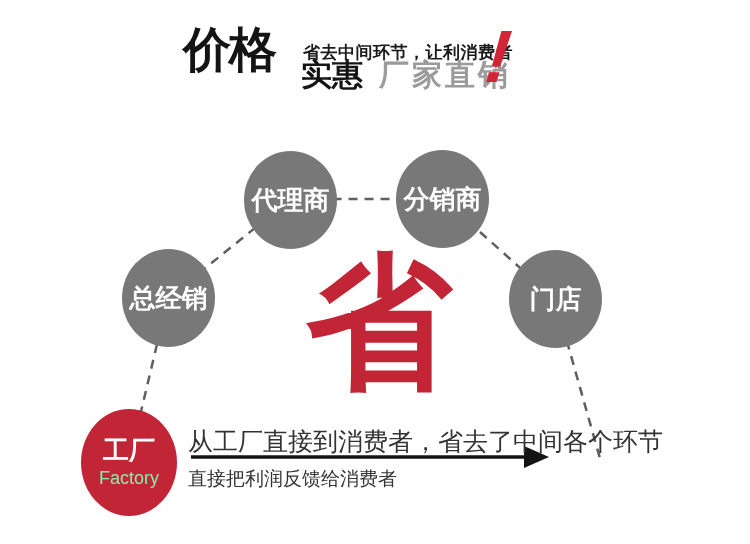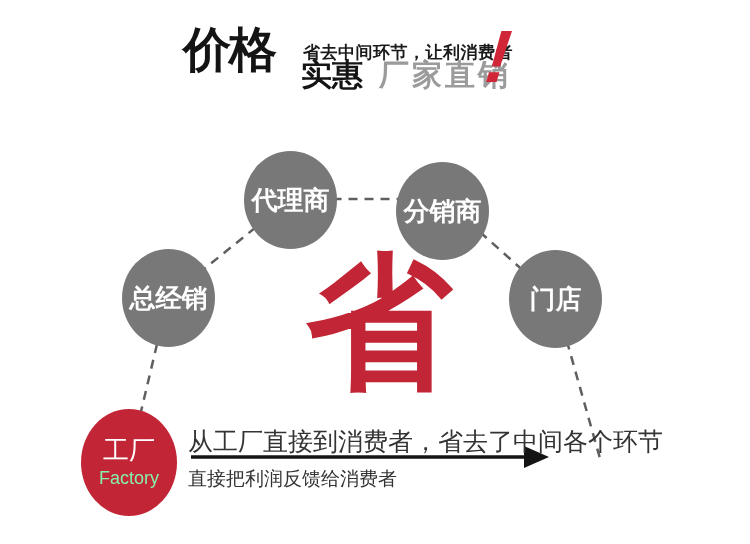--- a/index.html
+++ b/index.html
@@ -28,21 +28,21 @@
   .links{position:absolute;left:0;top:0;z-index:1;}
   
   .gcircle,.rcircle{
     position:absolute;z-index:2;border-radius:50%;
     display:flex;flex-direction:column;align-items:center;justify-content:center;
     text-align:right;
   }
   .gcircle{width:93px;height:98px;background:var(--gray-circle);}
   .rcircle{width:96px;height:107px;background:var(--red);}
   .gcircle .zh{color:#fff;font-size:26px;font-weight:bold;line-height:1;white-space:nowrap;}
-  .rcircle .zh{color:#fff;font-size:26px;font-weight:normal;line-height:1.1;white-space:nowrap;}
+  .rcircle .zh{color:#fff;font-size:26px;font-weight:bold;line-height:1.1;white-space:nowrap;}
   .rcircle .en{color:#86efac;font-size:18px;font-weight:normal;line-height:1.2;margin-top:3px;}
   
   .save{
     position:absolute;left:299px;top:250px;width:160px;z-index:2;
     font-size:146px;font-weight:900;color:var(--red);line-height:1;text-align:center;
   }
   
   .arrow-top{
     position:absolute;left:188px;top:425px;width:356px;z-index:2;
     font-size:25px;color:#333;text-align:center;white-space:nowrap;
@@ -69,21 +69,21 @@
     <line x1="191" y1="457" x2="528" y2="457" stroke="#141414" stroke-width="3.5"></line>
     <polygon points="549,457 524,446 524,468" fill="#141414"></polygon>
   </svg>
 
   <div class="gcircle" style="left:122px;top:249px">
     <span class="zh">总经销</span>
   </div>
   <div class="gcircle" style="left:244px;top:151px">
     <span class="zh">代理商</span>
   </div>
-  <div class="gcircle" style="left:396px;top:162px">
+  <div class="gcircle" style="left:396px;top:150px">
     <span class="zh">分销商</span>
   </div>
   <div class="gcircle" style="left:509px;top:250px">
     <span class="zh">门店</span>
   </div>
 
   <div class="save">省</div>
 
   <div class="rcircle" style="left:81px;top:409px">
     <span class="zh">工厂</span>

